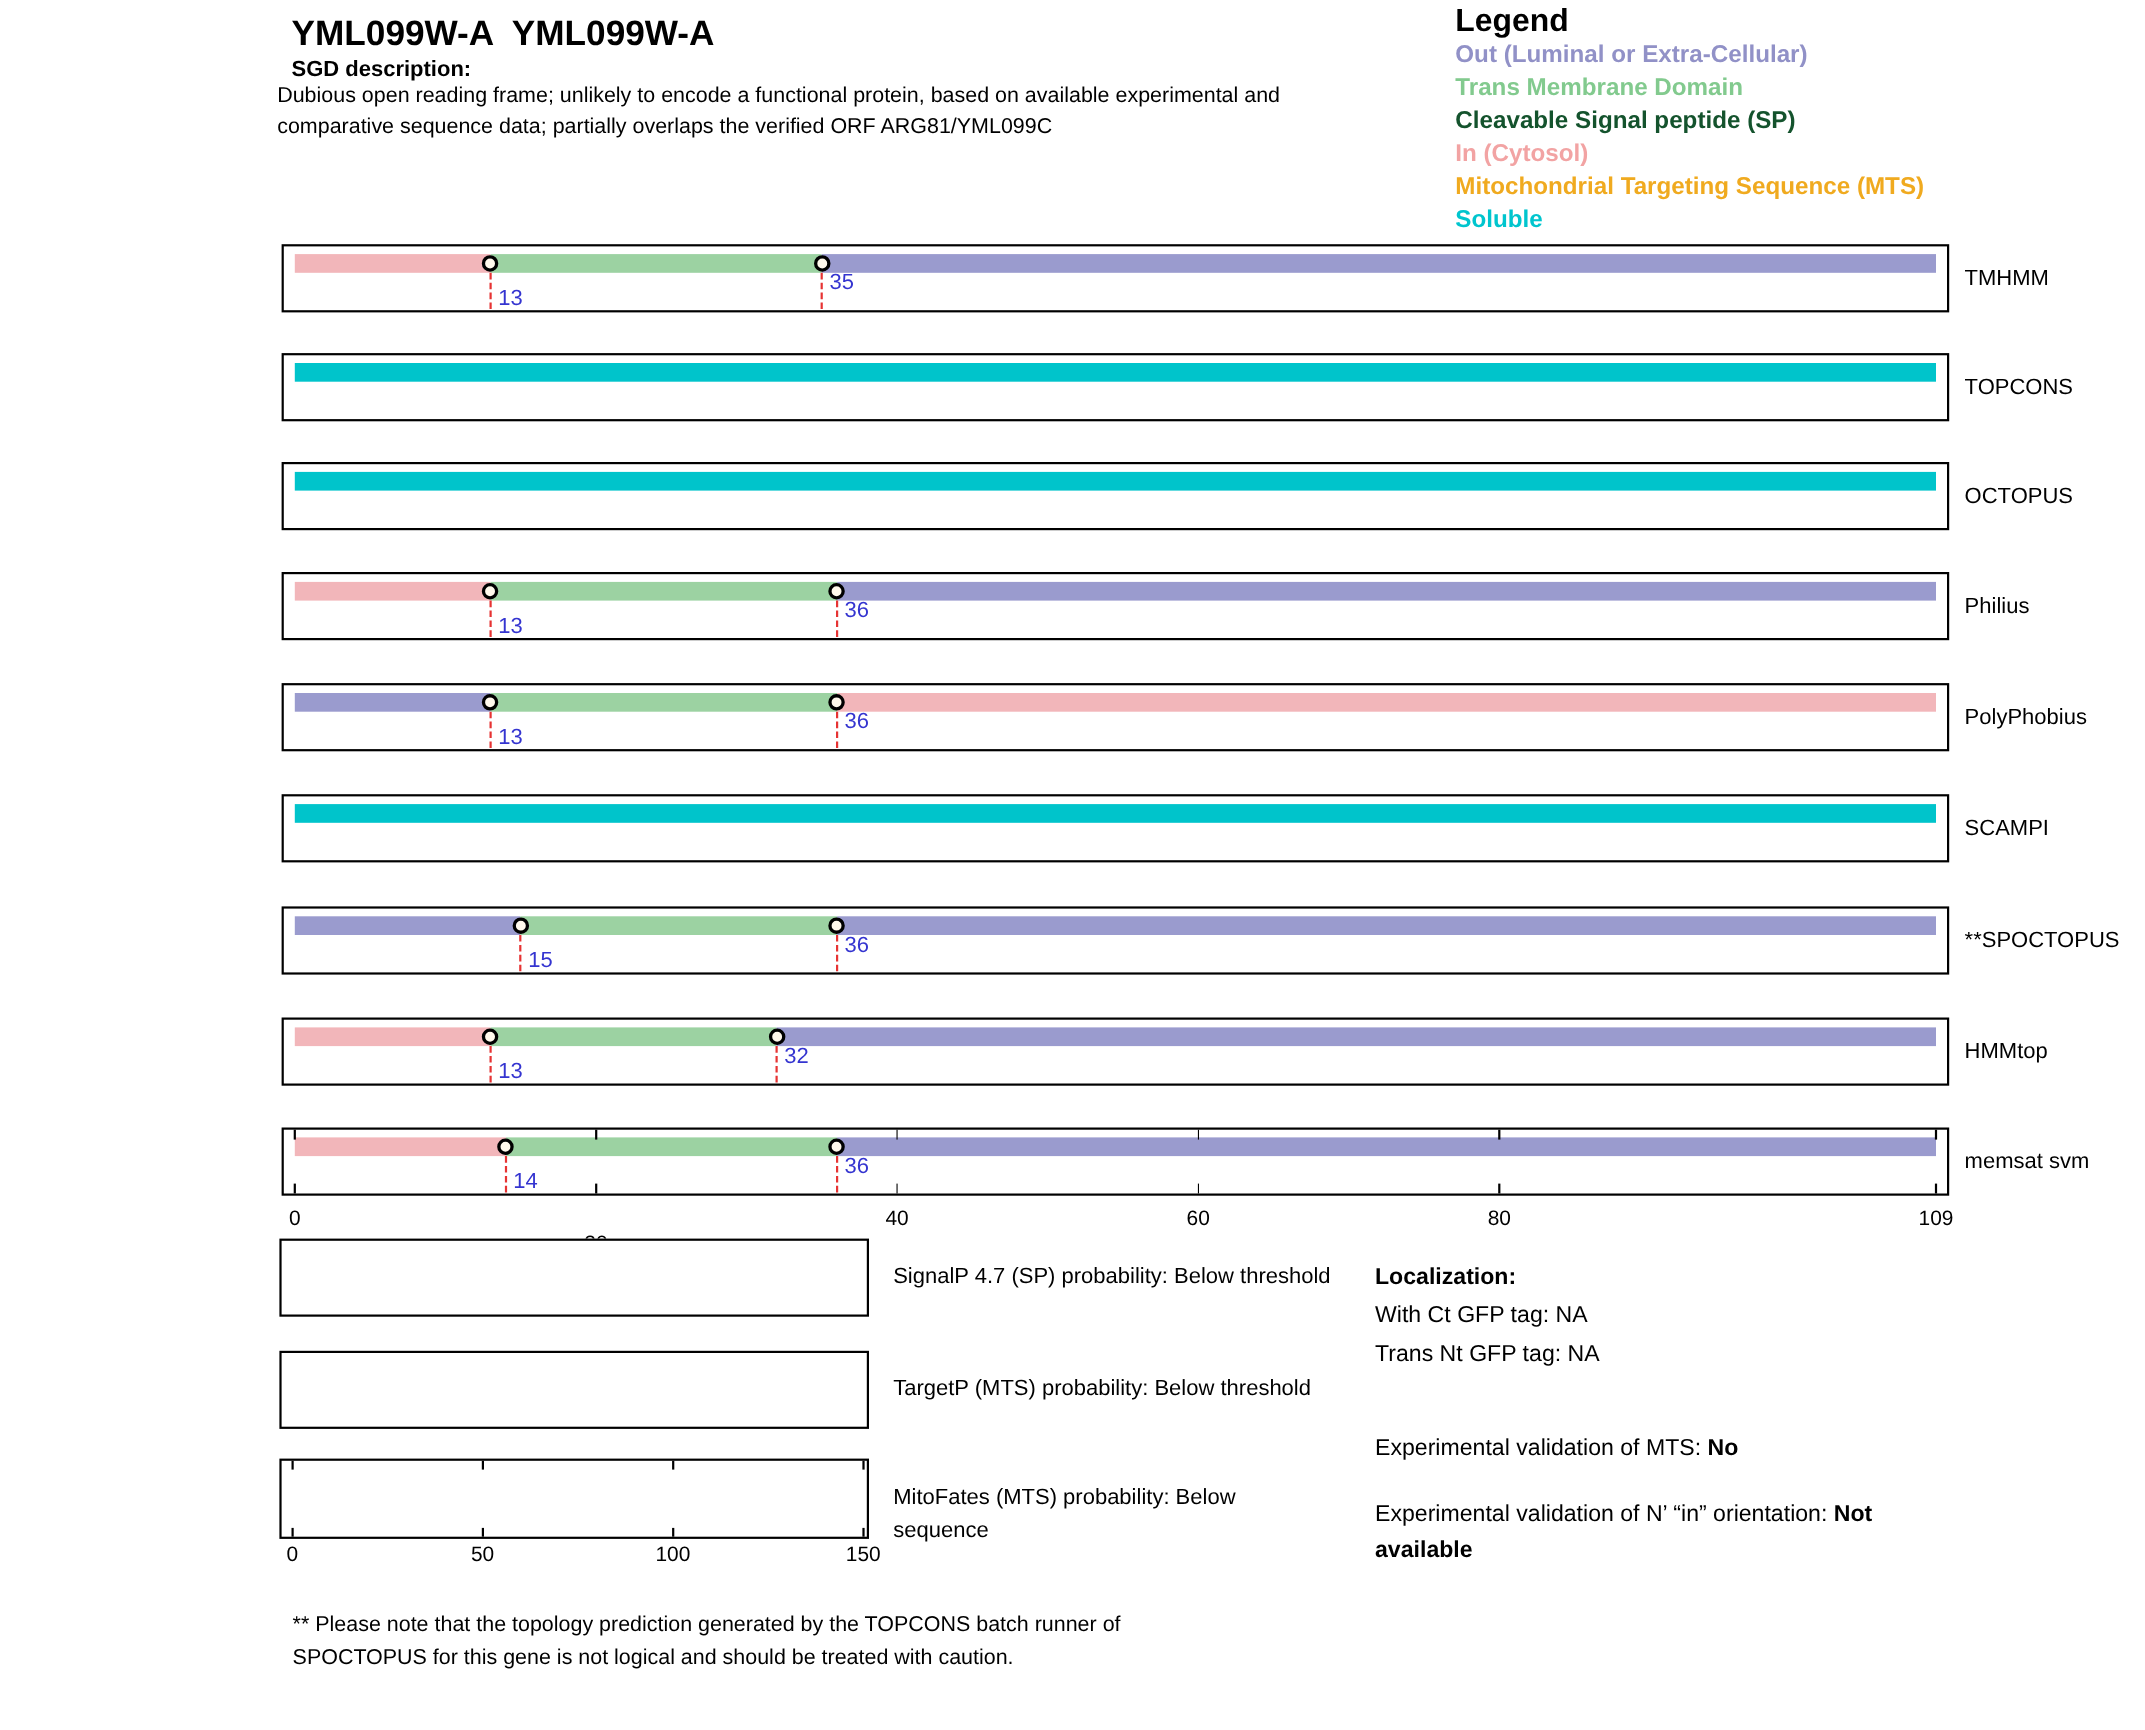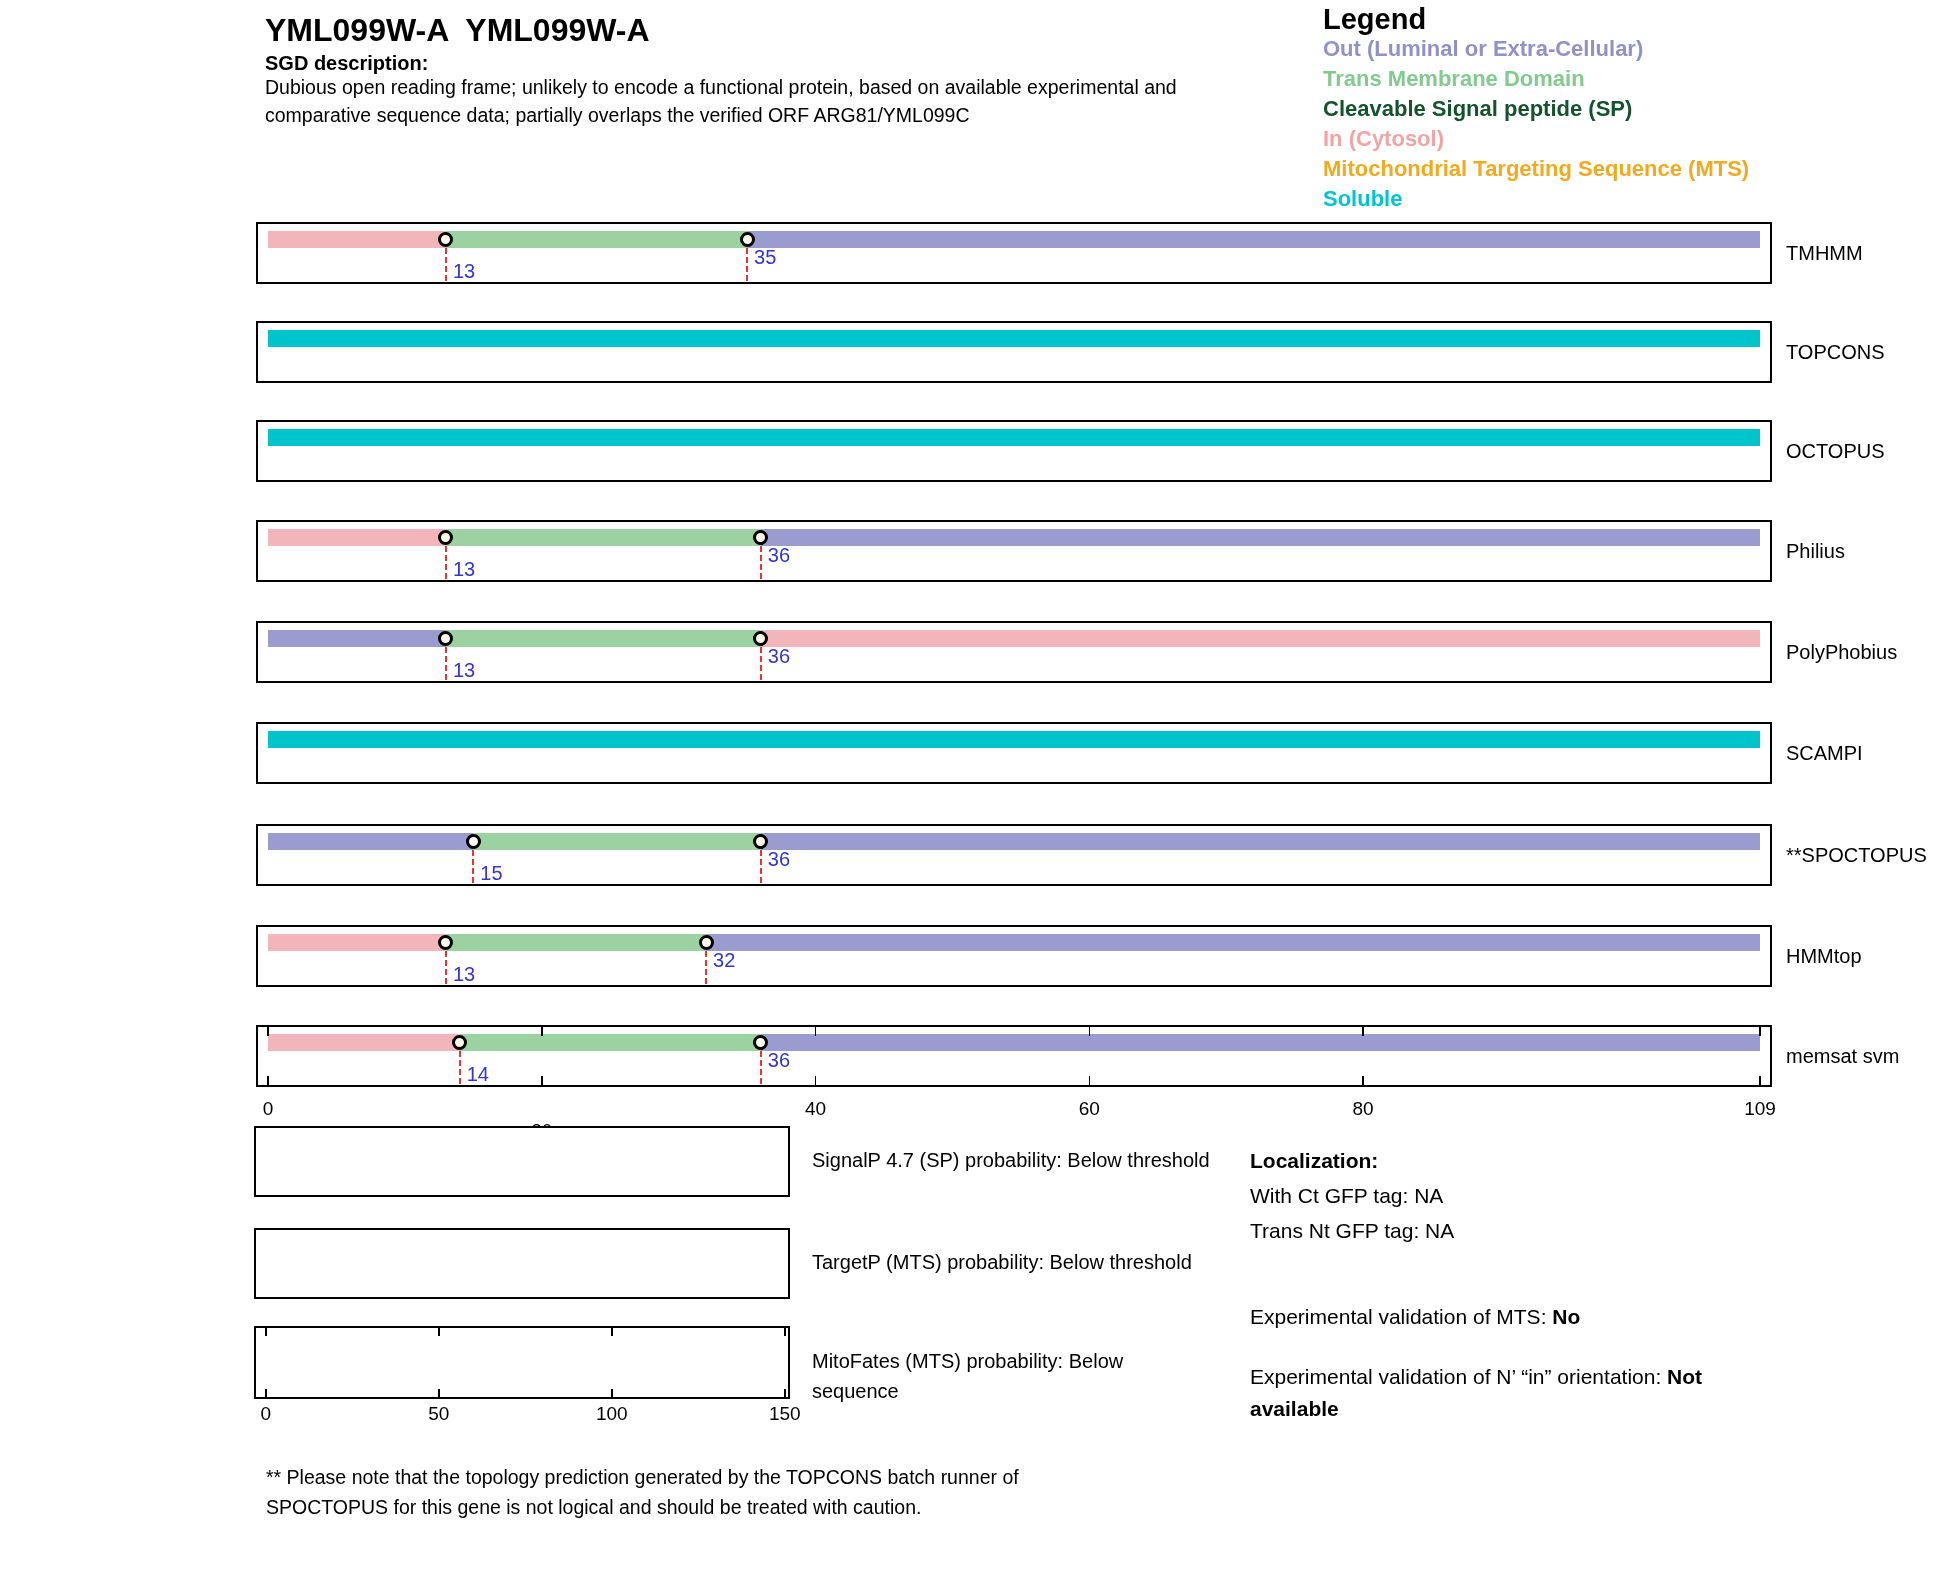--- a/index.html
+++ b/index.html
@@ -1,21 +1,21 @@
 <!DOCTYPE html>
 <html><head>
 <meta charset="utf-8">
 <style>
   html,body{margin:0;padding:0;background:#fff;}
   #fig{position:relative;width:1950px;height:1573px;background:#fff;overflow:hidden;
        font-family:"Liberation Sans", sans-serif;color:#000;}
 
   .hdr-title{position:absolute;left:265px;top:12px;font-size:32px;font-weight:bold;white-space:pre;}
   .sgd-label{position:absolute;left:265px;top:52px;font-size:20px;font-weight:bold;}
-  .desc-line{position:absolute;left:265px;font-size:19.5px;white-space:pre;}
+  .desc-line{position:absolute;left:252px;font-size:19.5px;white-space:pre;}
 
   .legend{position:absolute;left:1323px;top:4px;width:600px;}
   .legend-title{font-size:29px;font-weight:bold;line-height:30px;}
   .legitem{font-size:22px;font-weight:bold;line-height:30px;white-space:nowrap;}
 
   .tbox{position:absolute;left:256px;width:1516px;height:62px;border:2px solid #000;
         background:#fff;box-sizing:border-box;}
   .tbar{position:absolute;left:10px;top:7px;width:1492px;height:17px;}
   .tseg{position:absolute;top:0;height:17px;}
   .tdash{position:absolute;top:24px;height:33px;width:0;border-left:2px dashed #E63333;}

